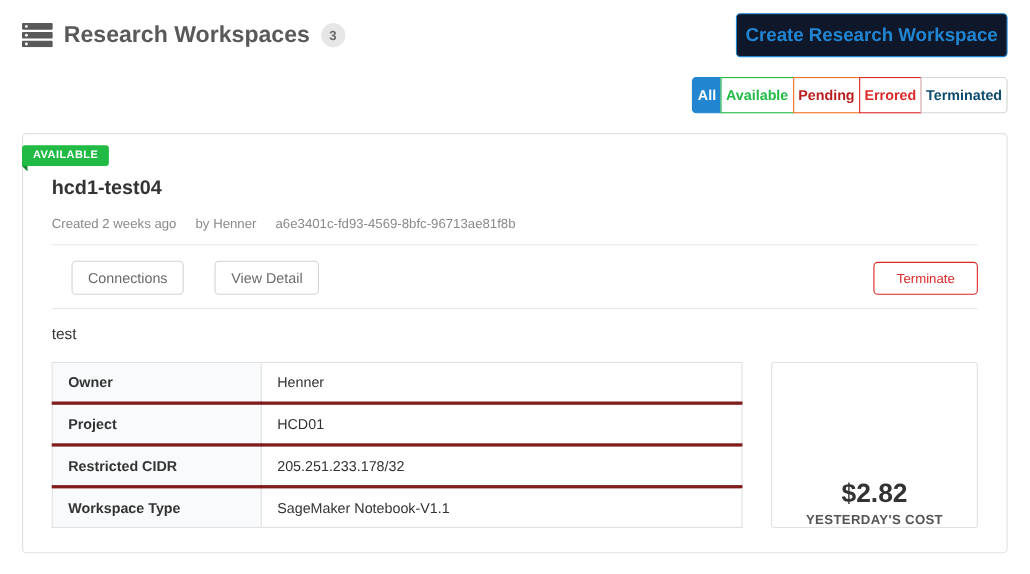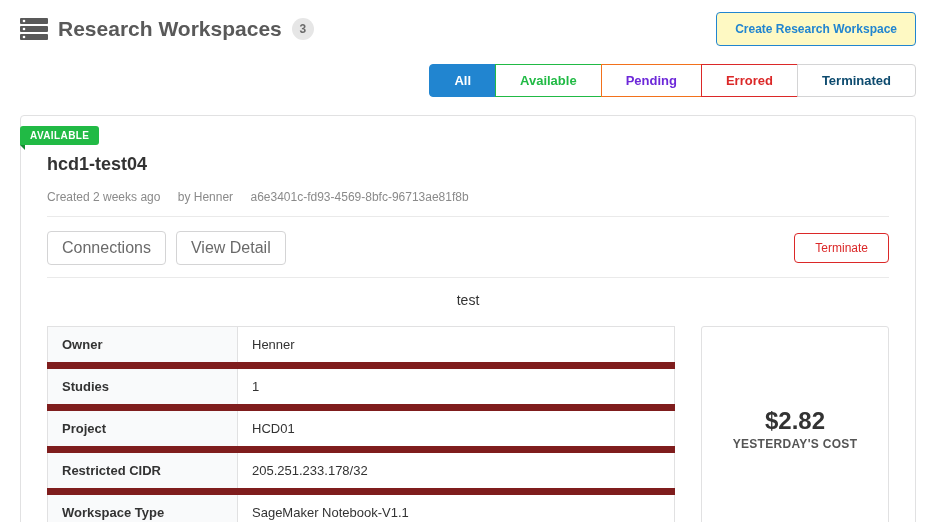--- a/index.html
+++ b/index.html
@@ -38,46 +38,46 @@
     border-radius: 50%;
     width: 22px;
     height: 22px;
     display: inline-flex;
     align-items: center;
     justify-content: center;
   }
   .create-btn {
     border: 1px solid #2185d0;
     color: #2185d0;
-    background: #fef9c3;
-    padding: 9px 18px;
-    font-size: 12px;
+    background: #0f172a;
+    padding: 9px 8px;
+    font-size: 17px;
     font-weight: 600;
     border-radius: 4px;
     cursor: pointer;
   }
   .tabs {
     display: flex;
     justify-content: flex-end;
     margin-bottom: 18px;
   }
   .tabs button {
     border: 1px solid #d4d4d5;
     background: #fff;
-    padding: 8px 24px;
+    padding: 8px 4px;
     font-size: 13px;
     font-weight: 600;
     cursor: pointer;
     margin-left: -1px;
   }
   .tabs button:first-child { border-top-left-radius: 4px; border-bottom-left-radius: 4px; }
   .tabs button:last-child  { border-top-right-radius: 4px; border-bottom-right-radius: 4px; }
   .tab-all        { background: #2185d0 !important; color: #fff; border-color: #2185d0 !important; }
   .tab-available  { color: #21ba45; border-color: #21ba45 !important; }
-  .tab-pending    { color: #6d28d9; border-color: #f2711c !important; }
+  .tab-pending    { color: #b91c1c; border-color: #f2711c !important; }
   .tab-errored    { color: #db2828; border-color: #db2828 !important; }
   .tab-terminated { color: #0c4a6e; }
   .card {
     border: 1px solid #e1e1e2;
     border-radius: 4px;
     padding: 0;
     position: relative;
   }
   .status-ribbon {
     position: absolute;
@@ -121,53 +121,53 @@
   .action-row {
     display: flex;
     align-items: center;
     justify-content: space-between;
   }
   .left-actions { display: flex; gap: 10px; }
   .btn-small {
     border: 1px solid #d4d4d5;
     background: #fff;
     color: #6a6a6a;
-    font-size: 16px;
+    font-size: 13px;
     padding: 7px 14px;
     border-radius: 4px;
     cursor: pointer;
+    margin-left: 18px;
   }
   .btn-terminate {
     border: 1px solid #db2828;
     background: #fff;
     color: #db2828;
     font-size: 12px;
     padding: 7px 20px;
     border-radius: 4px;
     cursor: pointer;
   }
   .ws-desc {
     font-size: 14px;
     color: #333;
     margin: 14px 0 18px 0;
-    text-align: center;
   }
   .detail-row {
     display: flex;
     gap: 26px;
     align-items: stretch;
   }
   .detail-table {
     flex: 1;
     border: 1px solid #e1e1e2;
     border-radius: 3px;
     border-collapse: collapse;
     width: 100%;
   }
-  .detail-table tr { border-bottom: 7px solid #7f1d1d; }
+  .detail-table tr { border-bottom: 3px solid #7f1d1d; }
   .detail-table tr:last-child { border-bottom: none; }
   .detail-table th {
     text-align: left;
     font-weight: 700;
     font-size: 13px;
     background: #f9fafb;
     padding: 10px 14px;
     width: 190px;
     border-right: 1px solid #e1e1e2;
     color: #333;
@@ -177,21 +177,21 @@
     padding: 10px 14px;
     color: #333;
   }
   .cost-box {
     width: 188px;
     border: 1px solid #e1e1e2;
     border-radius: 3px;
     display: flex;
     flex-direction: column;
     align-items: center;
-    justify-content: center;
+    justify-content: flex-end;
     text-align: center;
   }
   .cost-amount {
     font-size: 24px;
     font-weight: 700;
     color: #333;
   }
   .cost-label {
     font-size: 12px;
     font-weight: 700;
@@ -254,24 +254,20 @@
     <div class="ws-desc">test</div>
 
     <div class="detail-row">
       <table class="detail-table">
         <tbody>
             <tr>
           <th>Owner</th>
           <td>Henner</td>
         </tr>
         <tr>
-          <th>Studies</th>
-          <td>1</td>
-        </tr>
-        <tr>
           <th>Project</th>
           <td>HCD01</td>
         </tr>
         <tr>
           <th>Restricted CIDR</th>
           <td>205.251.233.178/32</td>
         </tr>
         <tr>
           <th>Workspace Type</th>
           <td>SageMaker Notebook-V1.1</td>

